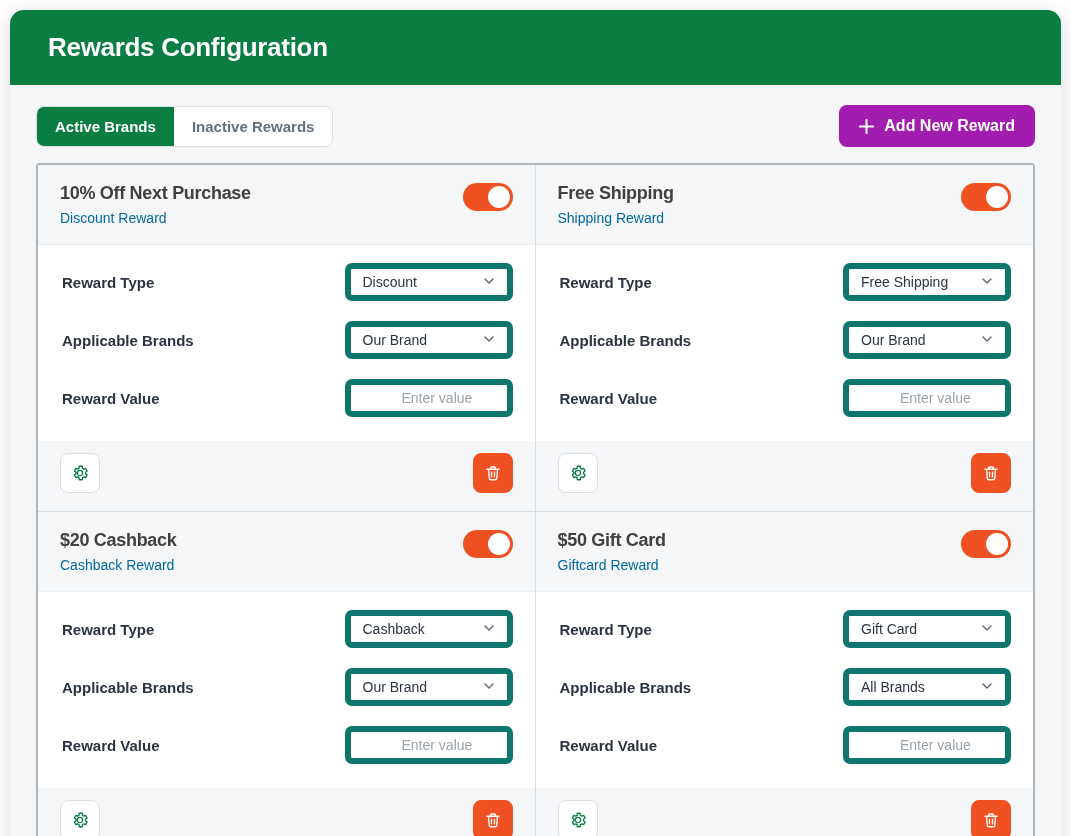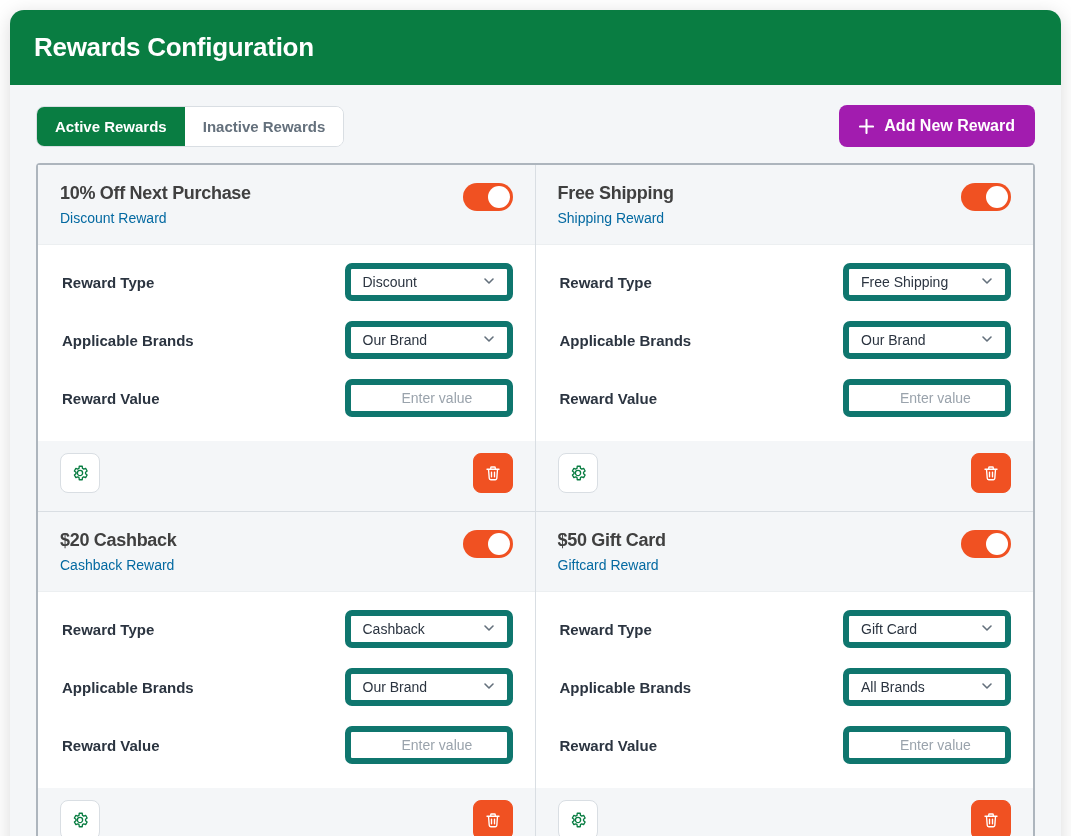--- a/index.html
+++ b/index.html
@@ -11,21 +11,21 @@
     .window {
       width: 1051px;
       border-radius: 14px;
       overflow: hidden;
       box-shadow: 0 4px 20px rgba(0,0,0,0.15);
       background: #f4f6f8;
     }
     .header {
       background: #097d42;
       color: #fff;
-      padding: 22px 24px;
+      padding: 22px 38px;
     }
     .header h1 {
       font-size: 26px;
       font-weight: 800;
       letter-spacing: -0.3px;
     }
     .topbar {
       display: flex;
       justify-content: space-between;
       align-items: center;
@@ -165,21 +165,21 @@
 </head>
 <body>
 
 <div class="window">
   <div class="header">
     <h1>Rewards Configuration</h1>
   </div>
 
   <div class="topbar">
     <div class="tabs">
-      <div class="tab active">Active Rewards</div>
+      <div class="tab active">Active Brands</div>
       <div class="tab">Inactive Rewards</div>
     </div>
     <button class="add-btn">
       <svg viewBox="0 0 16 16">
           <path d="M8 1v14M1 8h14" stroke="#fff" stroke-width="2.2" stroke-linecap="round"></path>
         </svg>
       <span>Add New Reward</span>
     </button>
   </div>
 

